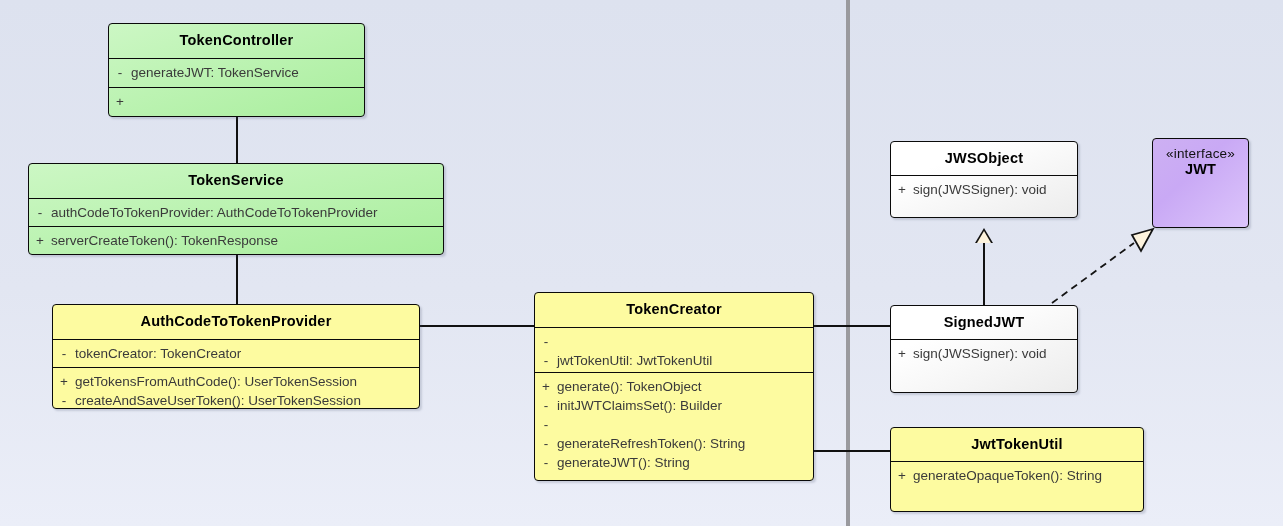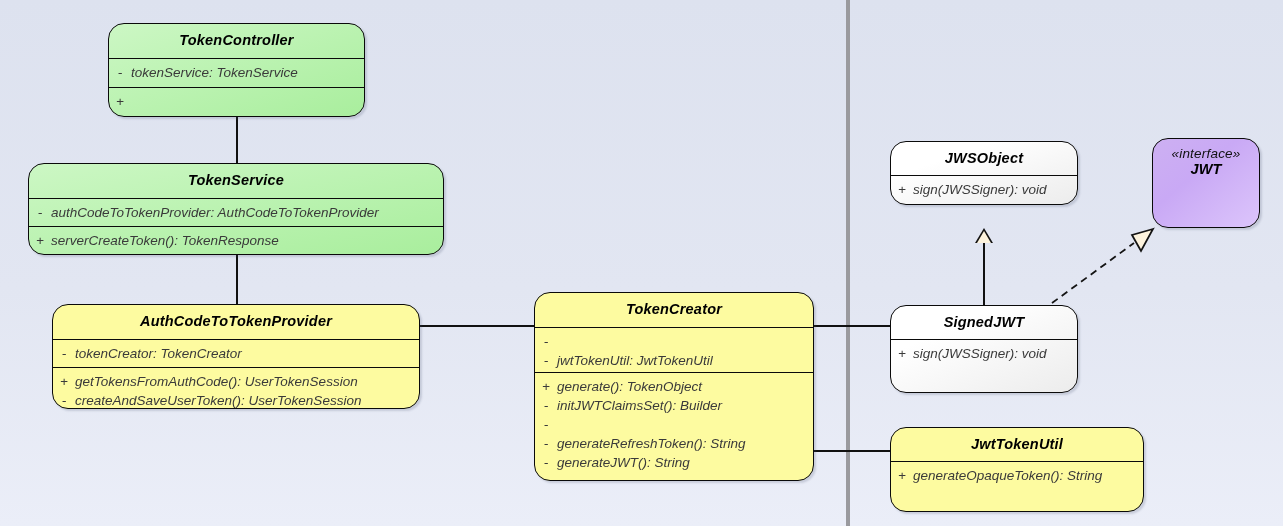--- a/index.html
+++ b/index.html
@@ -27,24 +27,23 @@
     width: 4px;
     height: 526px;
     background: #9a9a9e;
   }
 
   
   .uml-class {
     position: absolute;
     box-sizing: border-box;
     border: 1.6px solid #0a0a0a;
-    border-radius: 16px;
+    border-radius: 4px;
     box-shadow: 2px 2px 2px rgba(70,80,110,0.20);
     overflow: hidden;
-    font-style: italic;
   }
   .uml-class .cls-title {
     box-sizing: border-box;
     text-align: center;
     font-weight: bold;
     font-size: 14.5px;
     color: #000;
     letter-spacing: 0.2px;
     line-height: 1.1;
     display: flex;
@@ -148,21 +147,21 @@
     <polygon points="1153,229 1132,235 1141,251" fill="#fdf3dd" stroke="#141414" stroke-width="1.8"></polygon>
   </svg>
 
   <div class="uml-class fill-green" style="left:108px; top:23px; width:257px; height:94px;">
     <div class="cls-title" style="height:34px;">
       <span>TokenController</span>
     </div>
     <div class="compartment" style="height:29px;">
       <div class="member">
         <span class="vis">-</span>
-        <span class="sig">tokenService: TokenService</span>
+        <span class="sig">generateJWT: TokenService</span>
       </div>
     </div>
     <div class="compartment" style="height:31px;">
       <div class="member">
         <span class="vis">+</span>
       </div>
     </div>
   </div>
 
   <div class="uml-class fill-green" style="left:28px; top:163px; width:416px; height:92px;">
@@ -234,33 +233,33 @@
         <span class="vis">-</span>
         <span class="sig">generateRefreshToken(): String</span>
       </div>
       <div class="member">
         <span class="vis">-</span>
         <span class="sig">generateJWT(): String</span>
       </div>
     </div>
   </div>
 
-  <div class="uml-class fill-white" style="left:890px; top:141px; width:188px; height:64px;">
+  <div class="uml-class fill-white" style="left:890px; top:141px; width:188px; height:77px;">
     <div class="cls-title" style="height:33px;">
       <span>JWSObject</span>
     </div>
     <div class="compartment" style="height:54px;">
       <div class="member">
         <span class="vis">+</span>
         <span class="sig">sign(JWSSigner): void</span>
       </div>
     </div>
   </div>
 
-  <div class="uml-class fill-purple" style="left:1152px; top:138px; width:108px; height:90px;">
+  <div class="uml-class fill-purple" style="left:1152px; top:138px; width:97px; height:90px;">
     <div class="cls-title" style="height:56px; padding-top:8px; justify-content:flex-start;">
       <span class="stereotype">«interface»</span>
       <span>JWT</span>
     </div>
   </div>
 
   <div class="uml-class fill-white" style="left:890px; top:305px; width:188px; height:88px;">
     <div class="cls-title" style="height:33px;">
       <span>SignedJWT</span>
     </div>

